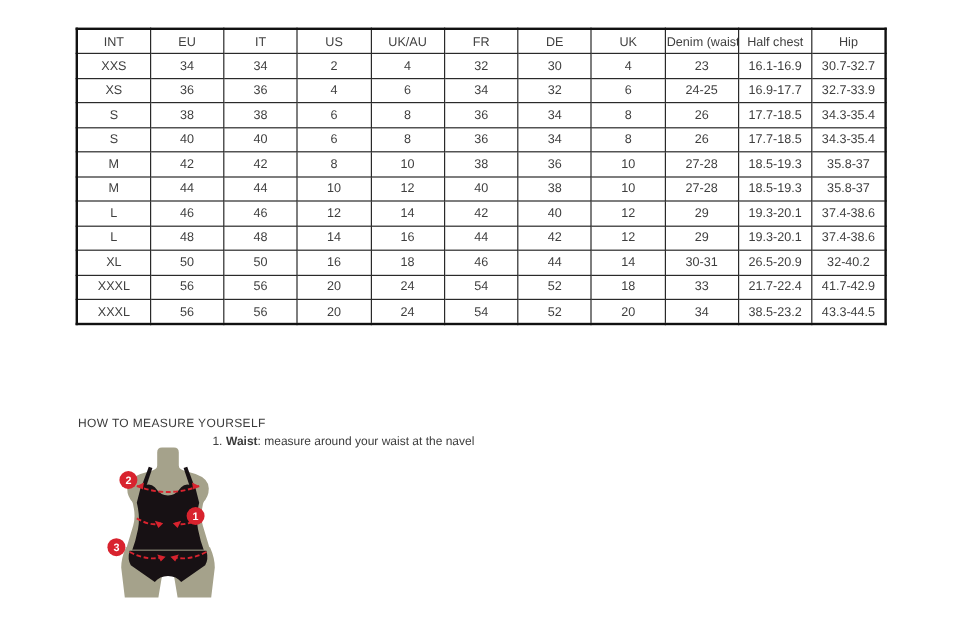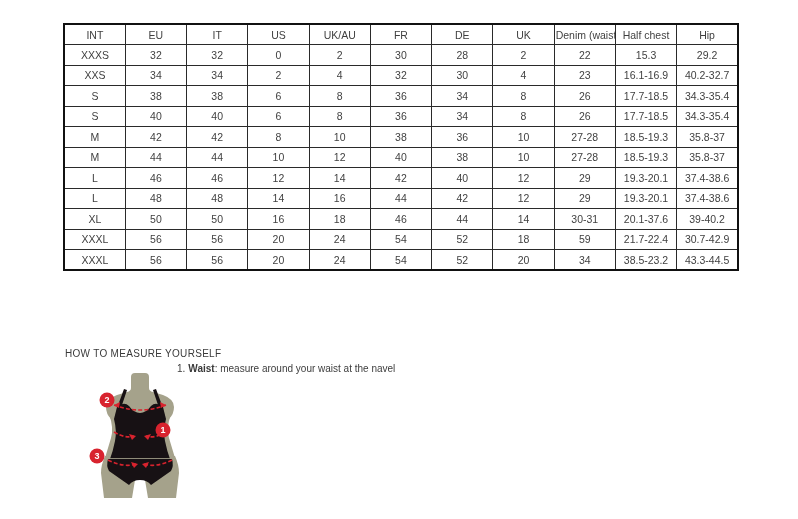--- a/index.html
+++ b/index.html
@@ -89,44 +89,44 @@
           <th>FR</th>
           <th>DE</th>
           <th>UK</th>
           <th>Denim (waist)</th>
           <th>Half chest</th>
           <th>Hip</th>
         </tr>
     </thead>
     <tbody>
         <tr>
-          <td>XXXS</td>
-          <td>32</td>
-          <td>32</td>
-          <td>0</td>
-          <td>2</td>
-          <td>30</td>
-          <td>28</td>
-          <td>2</td>
-          <td>22</td>
-          <td>15.3</td>
-          <td>29.2</td>
-        </tr>
-        <tr>
           <td>XXS</td>
           <td>34</td>
           <td>34</td>
           <td>2</td>
           <td>4</td>
           <td>32</td>
           <td>30</td>
           <td>4</td>
           <td>23</td>
           <td>16.1-16.9</td>
-          <td>40.2-32.7</td>
+          <td>30.7-32.7</td>
+        </tr>
+        <tr>
+          <td>XS</td>
+          <td>36</td>
+          <td>36</td>
+          <td>4</td>
+          <td>6</td>
+          <td>34</td>
+          <td>32</td>
+          <td>6</td>
+          <td>24-25</td>
+          <td>16.9-17.7</td>
+          <td>32.7-33.9</td>
         </tr>
         <tr>
           <td>S</td>
           <td>38</td>
           <td>38</td>
           <td>6</td>
           <td>8</td>
           <td>36</td>
           <td>34</td>
           <td>8</td>
@@ -202,35 +202,35 @@
         <tr>
           <td>XL</td>
           <td>50</td>
           <td>50</td>
           <td>16</td>
           <td>18</td>
           <td>46</td>
           <td>44</td>
           <td>14</td>
           <td>30-31</td>
-          <td>20.1-37.6</td>
-          <td>39-40.2</td>
+          <td>26.5-20.9</td>
+          <td>32-40.2</td>
         </tr>
         <tr>
           <td>XXXL</td>
           <td>56</td>
           <td>56</td>
           <td>20</td>
           <td>24</td>
           <td>54</td>
           <td>52</td>
           <td>18</td>
-          <td>59</td>
+          <td>33</td>
           <td>21.7-22.4</td>
-          <td>30.7-42.9</td>
+          <td>41.7-42.9</td>
         </tr>
         <tr>
           <td>XXXL</td>
           <td>56</td>
           <td>56</td>
           <td>20</td>
           <td>24</td>
           <td>54</td>
           <td>52</td>
           <td>20</td>

